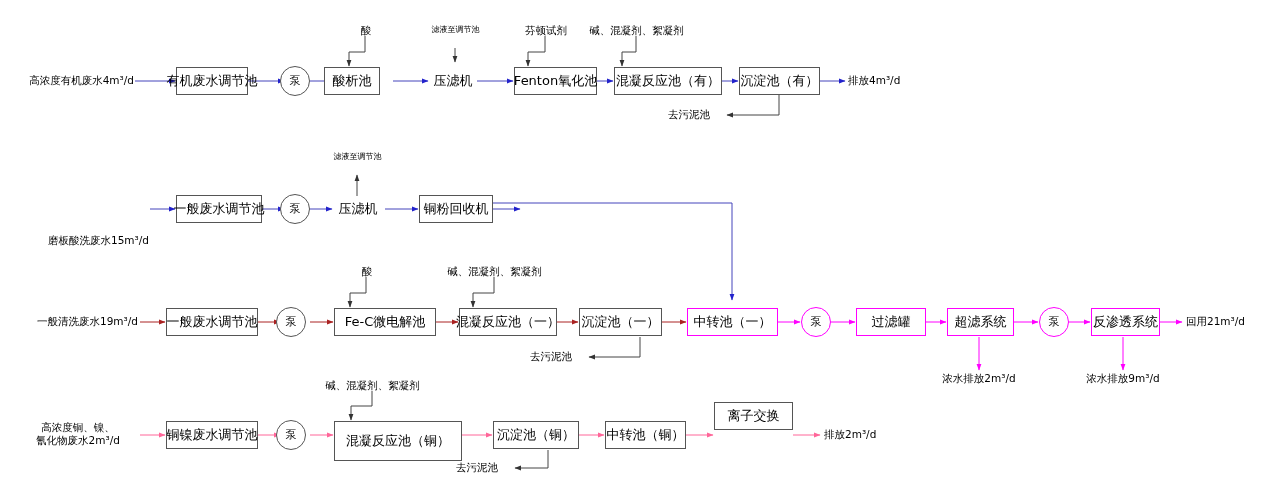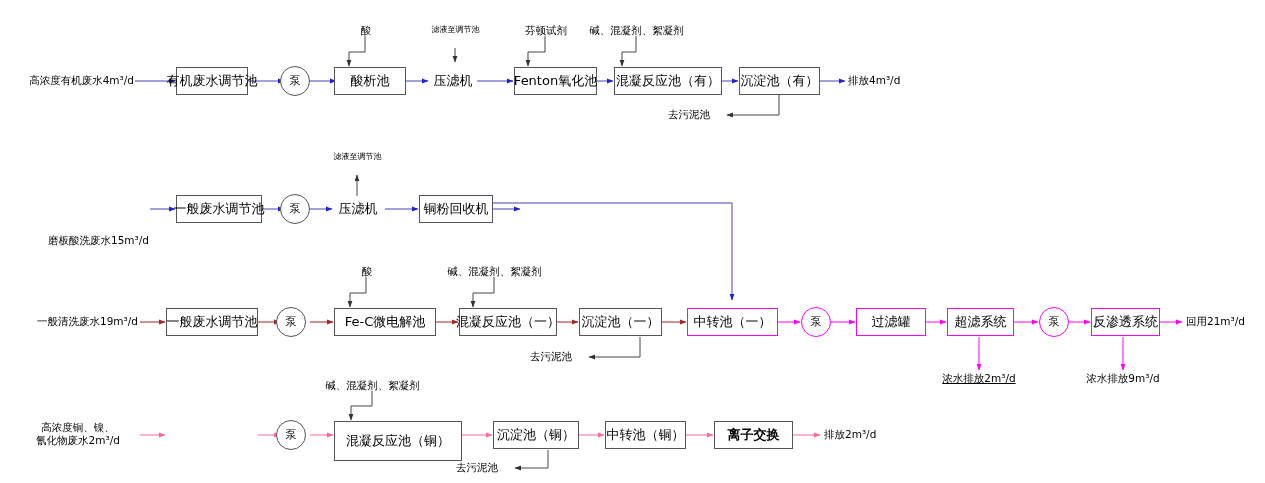--- a/index.html
+++ b/index.html
@@ -125,21 +125,21 @@
     </g>
   </svg>
 
   <div class="lbl rgt" style="left:14px;top:74px;width:120px;">高浓度有机废水4m³/d</div>
   <div class="node box" style="left:176px;top:67px;width:72px;height:28px;">
     <span>有机废水调节池</span>
   </div>
   <div class="node pump" style="left:280px;top:66px;">
     <span>泵</span>
   </div>
-  <div class="node box" style="left:334px;top:67px;width:72px;height:28px;">
+  <div class="node box" style="left:324px;top:67px;width:56px;height:28px;">
     <span>酸析池</span>
   </div>
   <div class="node plain" style="left:429px;top:67px;width:48px;height:28px;">
     <span>压滤机</span>
   </div>
   <div class="node box" style="left:514px;top:67px;width:83px;height:28px;">
     <span>Fenton氧化池</span>
   </div>
   <div class="node box" style="left:614px;top:67px;width:108px;height:28px;">
     <span>混凝反应池（有）</span>
@@ -200,39 +200,42 @@
   <div class="node pump magenta" style="left:1039px;top:307px;">
     <span>泵</span>
   </div>
   <div class="node box magenta" style="left:1091px;top:308px;width:69px;height:28px;">
     <span>反渗透系统</span>
   </div>
   <div class="lbl" style="left:1186px;top:315px;">回用21m³/d</div>
   <div class="lbl ctr" style="left:351px;top:265px;width:32px;">酸</div>
   <div class="lbl ctr" style="left:446px;top:265px;width:97px;">碱、混凝剂、絮凝剂</div>
   <div class="lbl" style="left:530px;top:350px;">去污泥池</div>
-  <div class="lbl ctr" style="left:925px;top:372px;width:108px;text-decoration:underline;">浓水排放2m³/d</div>
+  <div class="lbl ctr" style="left:925px;top:372px;width:108px;">浓水排放2m³/d</div>
   <div class="lbl ctr" style="left:1069px;top:372px;width:108px;">浓水排放9m³/d</div>
 
   <div class="lbl ctr" style="left:18px;top:421px;width:120px;">
     <div>高浓度铜、镍、</div>
     <div>氰化物废水2m³/d</div>
   </div>
+  <div class="node box" style="left:166px;top:421px;width:92px;height:28px;">
+    <span>铜镍废水调节池</span>
+  </div>
   <div class="node pump" style="left:276px;top:420px;">
     <span>泵</span>
   </div>
   <div class="node box" style="left:334px;top:421px;width:128px;height:40px;">
     <span>混凝反应池（铜）</span>
   </div>
   <div class="node box" style="left:493px;top:421px;width:86px;height:28px;">
     <span>沉淀池（铜）</span>
   </div>
   <div class="node box" style="left:605px;top:421px;width:81px;height:28px;">
     <span>中转池（铜）</span>
   </div>
-  <div class="node box" style="left:714px;top:421px;width:79px;height:28px;font-weight:bold;">
+  <div class="node box" style="left:714px;top:402px;width:79px;height:28px;">
     <span>离子交换</span>
   </div>
   <div class="lbl" style="left:824px;top:428px;">排放2m³/d</div>
   <div class="lbl ctr" style="left:324px;top:379px;width:97px;">碱、混凝剂、絮凝剂</div>
   <div class="lbl" style="left:456px;top:461px;">去污泥池</div>
 
 </div>
 
 </body></html>

